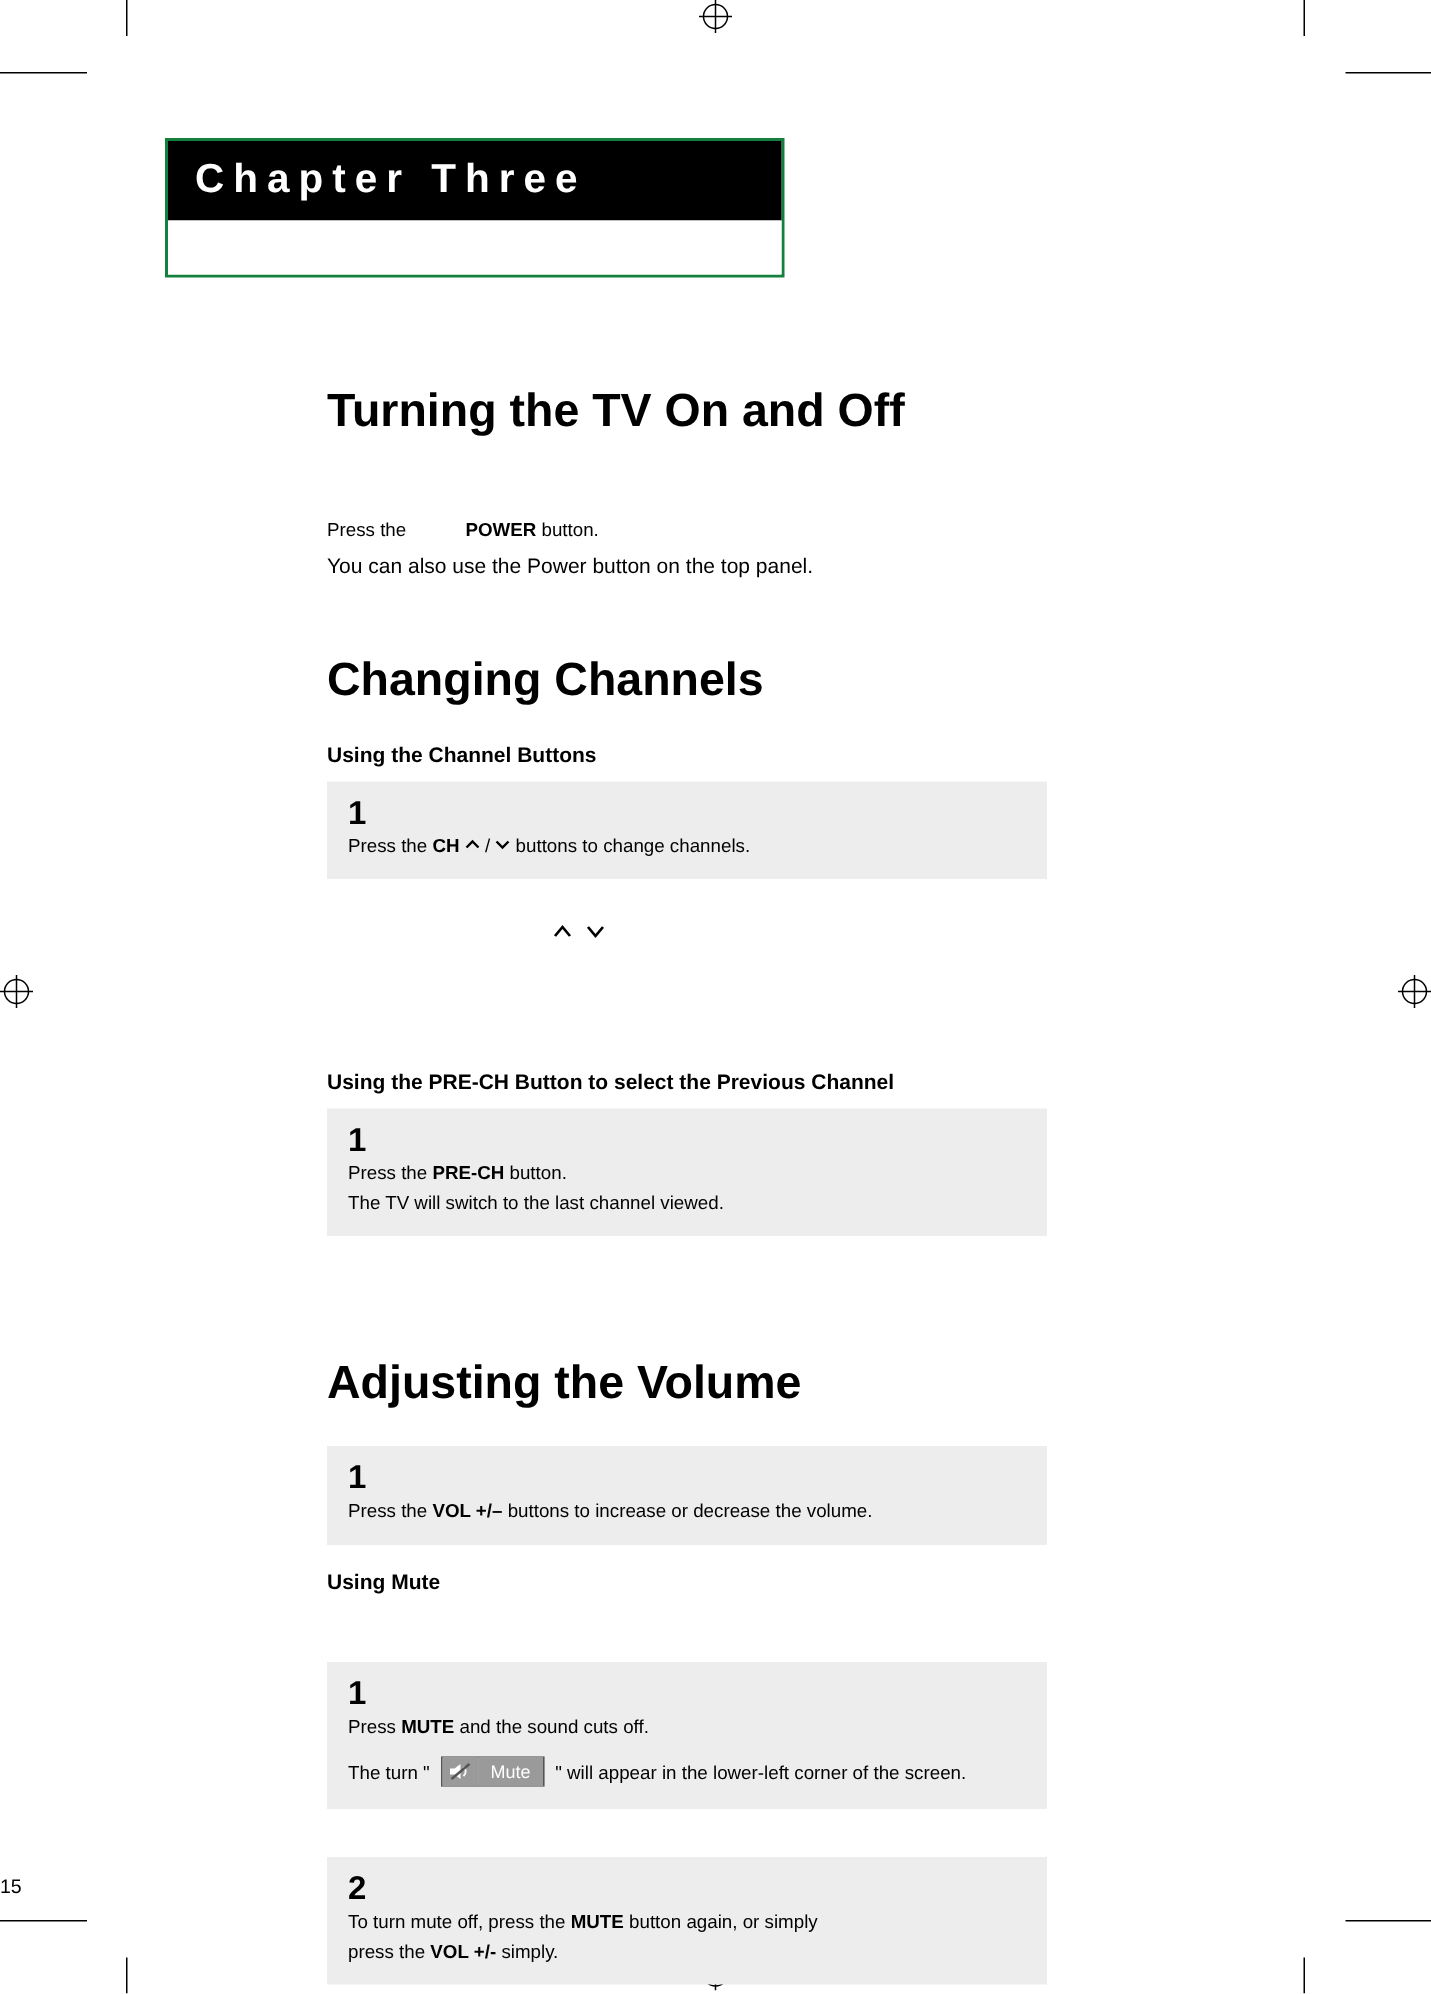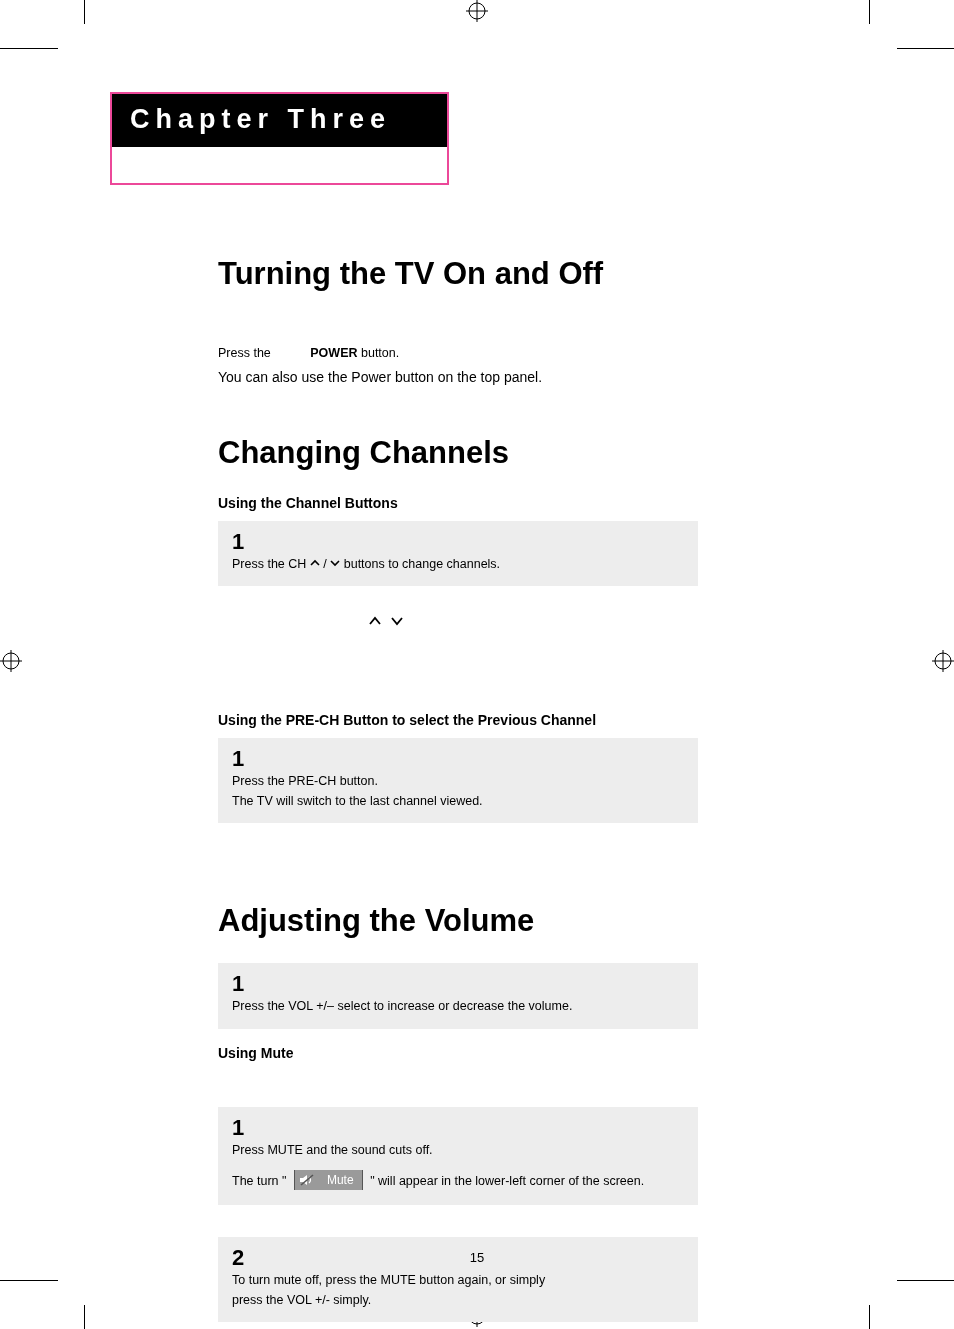--- a/index.html
+++ b/index.html
@@ -10,22 +10,22 @@
   .regmark { position: absolute; width: 22px; height: 22px; }
   .regmark svg { width: 22px; height: 22px; display: block; }
   .crop-h { position: absolute; background: #000; height: 1px; }
   .crop-v { position: absolute; background: #000; width: 1px; }
 
   
   .chapter-box {
     position: absolute;
     left: 110px;
     top: 92px;
-    width: 339px;
-    border: 2px solid #ec4899;
+    width: 413px;
+    border: 2px solid #15803d;
   }
   .chapter-top {
     background: #000;
     color: #fff;
     font-weight: bold;
     font-size: 27px;
     letter-spacing: 6px;
     padding: 10px 18px 12px 18px;
     font-family: Arial, Helvetica, sans-serif;
   }
@@ -68,21 +68,21 @@
   .stepnum {
     font-size: 22px;
     font-weight: bold;
     line-height: 1;
     margin-bottom: 2px;
   }
   .steptext {
     font-size: 12.5px;
     line-height: 1.55;
   }
-  .steptext b { font-weight: normal; margin-top: 32px; }
+  .steptext b { font-weight: bold; margin-top: 32px; }
 
   .chev { display: inline-block; vertical-align: middle; }
   .chev svg { width: 10px; height: 10px; display: inline-block; }
 
   .floating-chevs {
     margin: 28px 0 28px 148px;
   }
   .floating-chevs svg { width: 14px; height: 14px; display: inline-block; margin: 0 2px; }
 
   .mute-badge {
@@ -113,21 +113,21 @@
   .q { font-size: 12.5px; }
 
   .block-space-sm { height: 28px; }
   .block-space-md { height: 36px; }
   .block-space-lg { height: 42px; }
 
   .page-num {
     position: absolute;
     left: 0; right: 0;
     bottom: 64px;
-    text-align: center;
+    text-align: left;
     font-size: 13px;
   }
 
 </style>
 </head>
 <body>
 
 <div class="regmark" style="left:466px; top:0;">
   <svg viewBox="0 0 22 22">
       <circle cx="11" cy="11" r="8" fill="none" stroke="#000" stroke-width="1"></circle>
@@ -216,21 +216,21 @@
     </div>
   </div>
 
   <div style="height:72px;"></div>
 
   <h1 class="section">Adjusting the Volume</h1>
 
   <div class="greybox">
     <div class="stepnum">1</div>
     <div class="steptext">
-      <span>Press the </span><b>VOL +/–</b><span> select to increase or decrease the volume.</span>
+      <span>Press the </span><b>VOL +/–</b><span> buttons to increase or decrease the volume.</span>
     </div>
   </div>
 
   <h2 class="sub" style="">Using Mute</h2>
 
   <div class="block-space-sm"></div>
 
   <div class="greybox">
     <div class="stepnum">1</div>
     <div class="steptext">

